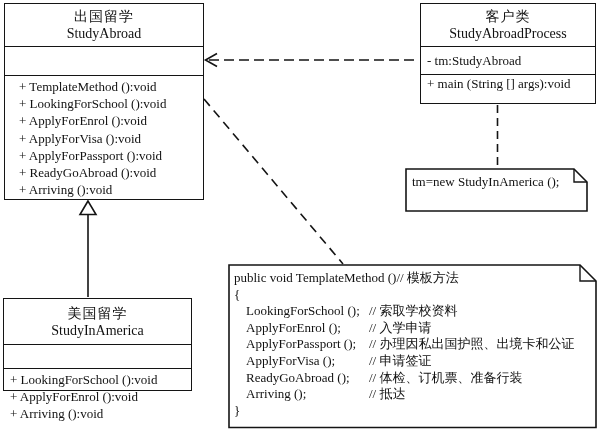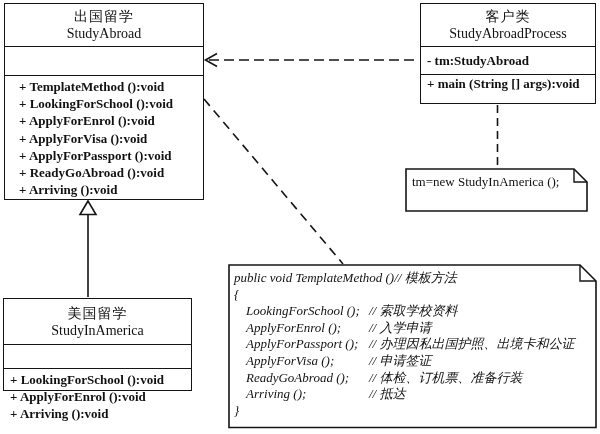--- a/index.html
+++ b/index.html
@@ -45,21 +45,20 @@
     display: flex;
     flex-direction: column;
     justify-content: center;
   }
   .uml-methods { flex: 1; }
   .member-row {
     font-size: 13px;
     line-height: 17.2px;
     padding-left: 6px;
     white-space: nowrap;
-    font-weight: bold;
   }
   #class-study-abroad { left: 4px; top: 3px; width: 200px; height: 197px; }
   #class-study-abroad .uml-header { height: 43px; }
   #class-study-abroad .uml-attrs  { height: 29px; }
   #class-study-abroad .uml-methods { padding-top: 2px; margin-left: 8px; }
 
   #class-client { left: 420px; top: 3px; width: 176px; height: 101px; }
   #class-client .uml-header { height: 43px; }
   #class-client .uml-attrs  { height: 28px; }
   #class-client .uml-methods { display: flex; flex-direction: column; justify-content: flex-start; }
@@ -71,21 +70,21 @@
   #class-study-in-america .member-row { line-height: 16.8px; }
 
   .uml-note { position: absolute; }
   .note-bg { position: absolute; left: 0; top: 0; }
   .note-body { position: relative; }
 
   #note-client { left: 405px; top: 168px; width: 183px; height: 44px; }
   #note-client .note-body { padding: 6px 0 0 7px; }
   #note-client .note-line { font-size: 13px; line-height: 16.2px; white-space: nowrap; }
 
-  #note-template { left: 228px; top: 264px; width: 370px; height: 165px; font-style: italic; }
+  #note-template { left: 228px; top: 264px; width: 370px; height: 165px; }
   #note-template .note-body { padding: 6px 0 0 6px; }
   #note-template .note-line { font-size: 13px; line-height: 16.6px; white-space: nowrap; }
   #note-template .note-line.indented { display: flex; padding-left: 12px; }
   .code-col { width: 123px; flex: none; white-space: nowrap; }
   .comment-col { white-space: nowrap; }
 </style>
 </head>
 <body>
 
 <div class="stage">

